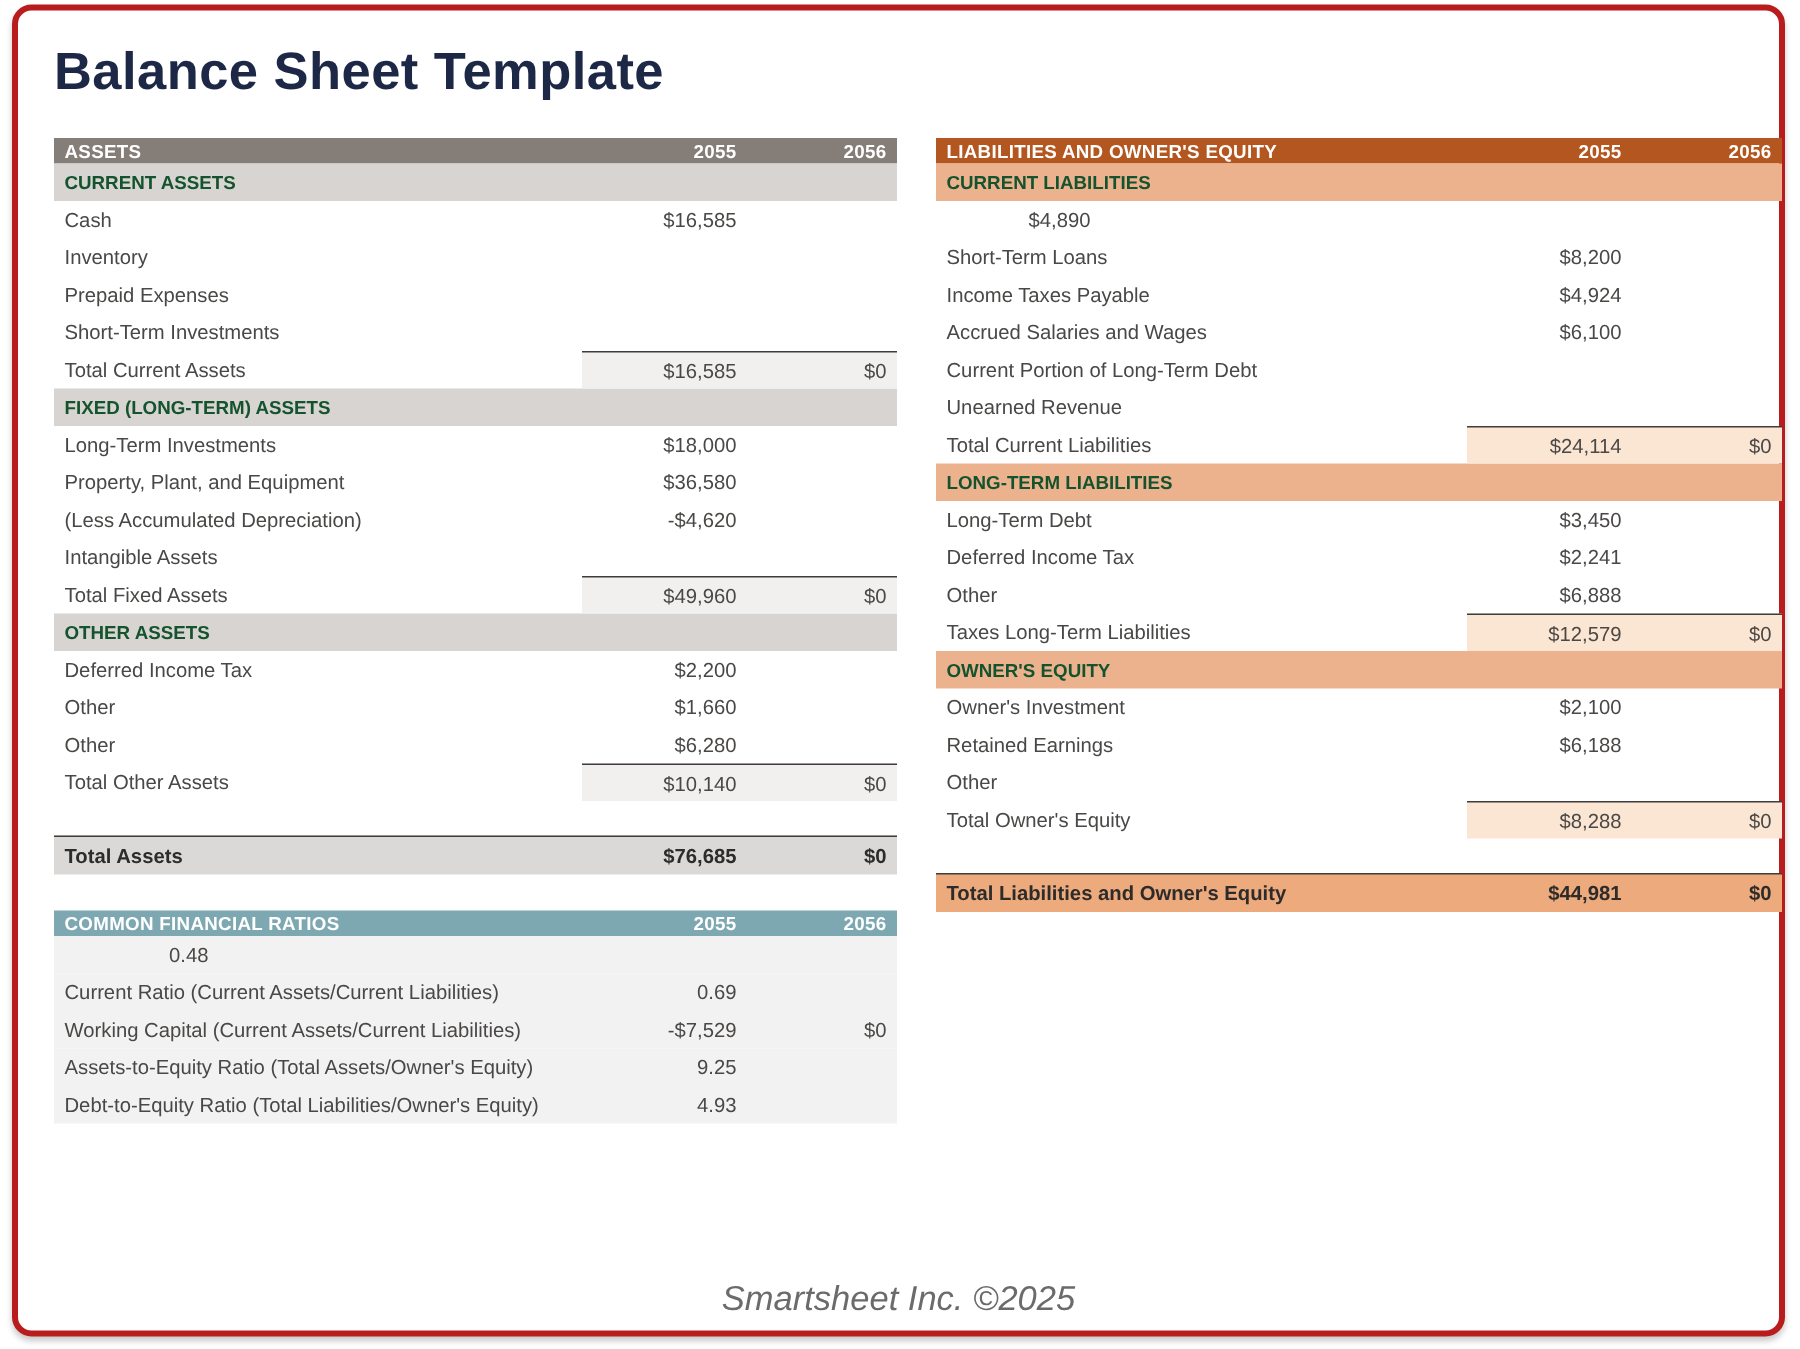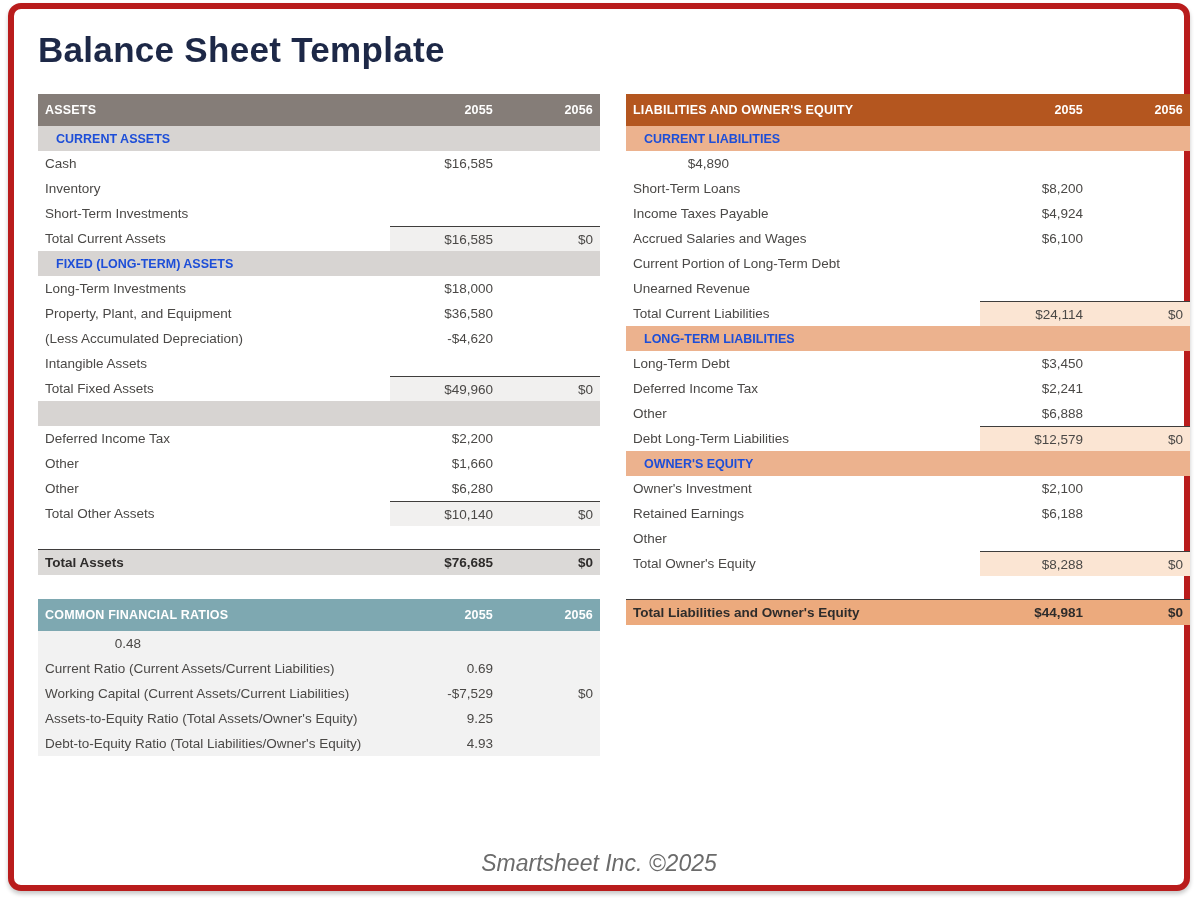--- a/index.html
+++ b/index.html
@@ -1,28 +1,28 @@
 <!DOCTYPE html>
 <html style="--c-title: #1d2847; --c-assets-head: #857d78; --c-gray-section: #d7d4d2; --c-gray-grand: #dbd9d7; --c-gray-totalcell: #f1f0ef; --c-liab-head: #b4561f; --c-liab-section: #ecb28e; --c-liab-grand: #ecaa7d; --c-liab-totalcell: #fbe5d3; --c-ratios-head: #7ea8b1; --c-ratios-row: #f2f2f2; --c-border-dark: #3f3d3c;"><head>
 <meta charset="utf-8">
 <style>
   html,body{margin:0;padding:0;background:#fff;width:1200px;height:899px;overflow:hidden;
     font-family:"Liberation Sans", sans-serif;}
   .card{position:absolute;left:8px;top:3px;width:1182px;height:888px;background:#fff;
-    border:6px solid #b91c1c;border-radius:13px;box-shadow:0 3px 4px rgba(0,0,0,.22);
+    border:4px solid #b91c1c;border-radius:13px;box-shadow:0 3px 4px rgba(0,0,0,.22);
     box-sizing:border-box;padding:12px 15px 0 15px;}
   .title{font-size:35px;font-weight:800;color:var(--c-title);letter-spacing:.3px;
     margin:8px 0 0 9px;line-height:42px;}
   .cols{display:flex;gap:26px;margin:23px 0 0 9px;}
   .col-left{width:562px;flex:0 0 auto;}
   .col-right{width:564px;flex:0 0 auto;}
   .tbl{width:100%;}
   .trow{display:flex;align-items:center;height:25px;box-sizing:border-box;}
-  .trow.thead{height:32px;font-weight:700;color:#fff;font-size:12.5px;letter-spacing:.2px;}
-  .trow.section{font-weight:700;color:#1d4ed8;font-size:12.5px;padding-left:11px;}
+  .trow.thead{height:17px;font-weight:700;color:#fff;font-size:12.5px;letter-spacing:.2px;}
+  .trow.section{font-weight:700;color:#14532d;font-size:12.5px;}
   .trow.item, .trow.total{color:#4a4846;font-size:13.5px;}
   .trow.spacer{height:23px;background:transparent;}
   .trow.grand{height:26px;font-weight:700;color:#2e2c2b;font-size:13.5px;
     border-top:1.5px solid var(--c-border-dark);}
   .c{box-sizing:border-box;height:100%;display:flex;align-items:center;}
   .c.label{flex:1 1 auto;padding-left:7px;}
   .c.v1{width:110px;flex:0 0 auto;justify-content:flex-end;padding-right:7px;}
   .c.v2{width:100px;flex:0 0 auto;justify-content:flex-end;padding-right:7px;}
   .tcell{border-top:1.5px solid var(--c-border-dark);}
   
@@ -65,20 +65,25 @@
             <div class="c label">Cash</div>
             <div class="c v1">$16,585</div>
             <div class="c v2"></div>
           </div>
           <div class="trow item">
             <div class="c label">Inventory</div>
             <div class="c v1"></div>
             <div class="c v2"></div>
           </div>
           <div class="trow item">
+            <div class="c label">Prepaid Expenses</div>
+            <div class="c v1"></div>
+            <div class="c v2"></div>
+          </div>
+          <div class="trow item">
             <div class="c label">Short-Term Investments</div>
             <div class="c v1"></div>
             <div class="c v2"></div>
           </div>
           <div class="trow total">
             <div class="c label">Total Current Assets</div>
             <div class="c v1 tcell">$16,585</div>
             <div class="c v2 tcell">$0</div>
           </div>
           <div class="trow section">
@@ -105,20 +110,21 @@
             <div class="c label">Intangible Assets</div>
             <div class="c v1"></div>
             <div class="c v2"></div>
           </div>
           <div class="trow total">
             <div class="c label">Total Fixed Assets</div>
             <div class="c v1 tcell">$49,960</div>
             <div class="c v2 tcell">$0</div>
           </div>
           <div class="trow section">
+            <div class="c label">OTHER ASSETS</div>
             <div class="c v1"></div>
             <div class="c v2"></div>
           </div>
           <div class="trow item">
             <div class="c label">Deferred Income Tax</div>
             <div class="c v1">$2,200</div>
             <div class="c v2"></div>
           </div>
           <div class="trow item">
             <div class="c label">Other</div>
@@ -234,21 +240,21 @@
             <div class="c label">Deferred Income Tax</div>
             <div class="c v1">$2,241</div>
             <div class="c v2"></div>
           </div>
           <div class="trow item">
             <div class="c label">Other</div>
             <div class="c v1">$6,888</div>
             <div class="c v2"></div>
           </div>
           <div class="trow total">
-            <div class="c label">Debt Long-Term Liabilities</div>
+            <div class="c label">Taxes Long-Term Liabilities</div>
             <div class="c v1 tcell">$12,579</div>
             <div class="c v2 tcell">$0</div>
           </div>
           <div class="trow section">
             <div class="c label">OWNER'S EQUITY</div>
             <div class="c v1"></div>
             <div class="c v2"></div>
           </div>
           <div class="trow item">
             <div class="c label">Owner's Investment</div>

